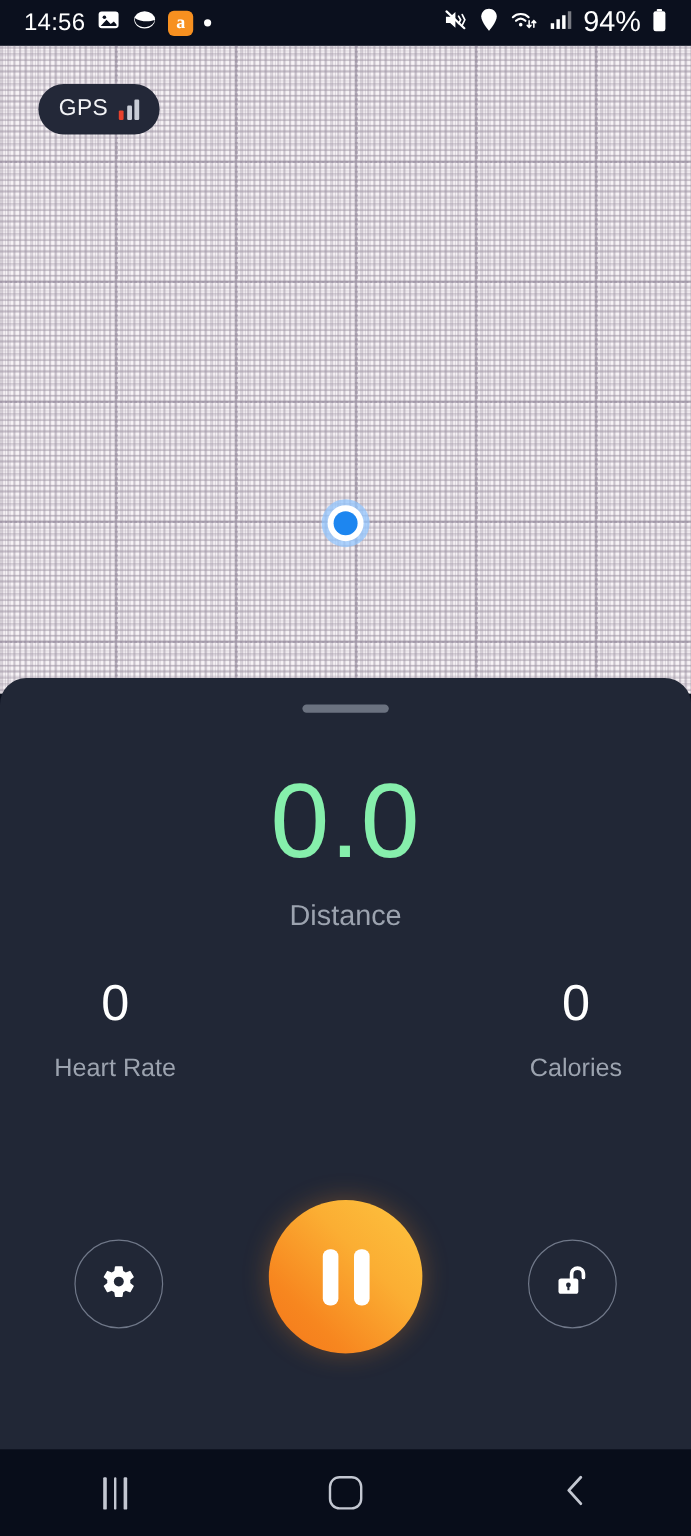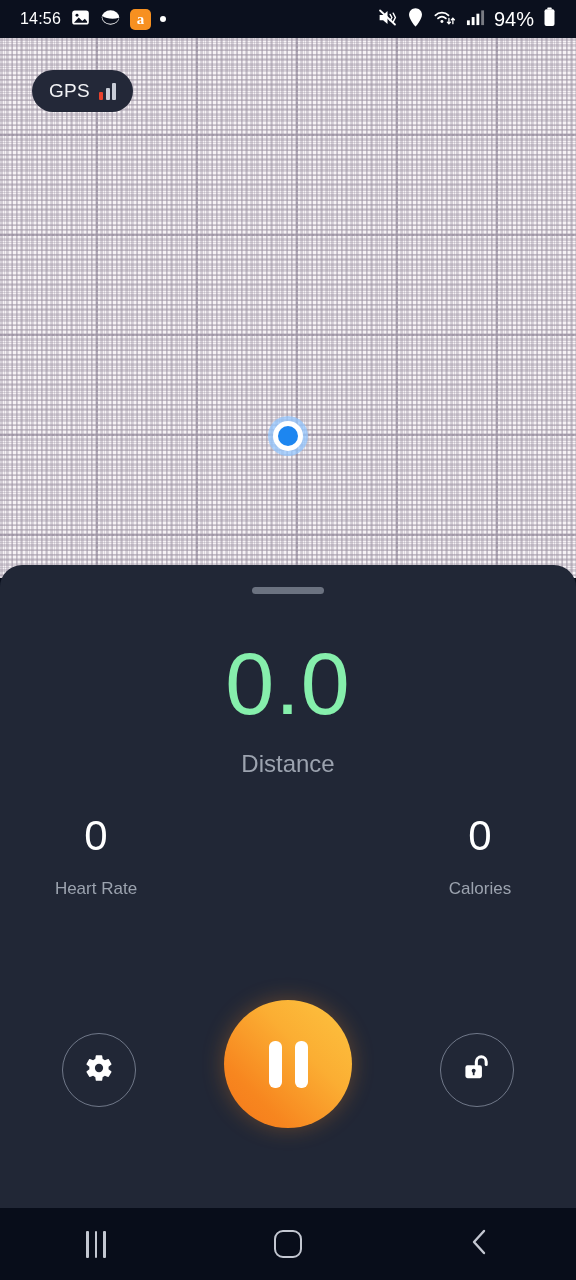--- a/index.html
+++ b/index.html
@@ -22,24 +22,24 @@
     background:#0b101e;
     display:flex; align-items:center;
     justify-content:space-between;
     padding:0 20px;
     z-index:30;
   }
   .sb-left, .sb-right { display:flex; align-items:center; }
   .sb-left { gap:9px; }
   .sb-right { gap:9px; }
   .sb-time {
-    color:#ffffff; font-size:16px; letter-spacing:0.2px;
+    color:#ffffff; font-size:20px; letter-spacing:0.2px;
     font-family:"Liberation Sans", sans-serif;
   }
-  .sb-batt-pct { color:#ffffff; font-size:20px; }
+  .sb-batt-pct { color:#ffffff; font-size:24px; }
   .ic { display:block; }
   .app-badge {
     width:21px; height:21px; border-radius:5px;
     background:#f79020; position:relative;
     display:flex; align-items:center; justify-content:center;
   }
   .app-badge span {
     color:#ffffff; font-size:15px; font-weight:bold; line-height:1;
     font-family:"Liberation Serif", serif;
   }
@@ -150,21 +150,21 @@
 
   #stats-row {
     position:absolute; left:0; top:250px; width:576px;
     display:flex;
   }
   .stat { flex:1; text-align:center; }
   .stat-value {
     color:#ffffff; font-size:42px; line-height:1; font-weight:400;
   }
   .stat-label {
-    color:#9ca3af; font-size:17px; margin-top:22px;
+    color:#9ca3af; font-size:21px; margin-top:22px;
   }
 
   #controls {
     position:absolute; left:0; top:435px; width:576px;
     height:140px;
     display:flex; align-items:center; justify-content:center;
   }
   .circle-btn {
     width:74px; height:74px; border-radius:50%;
     border:1.5px solid #707889;

